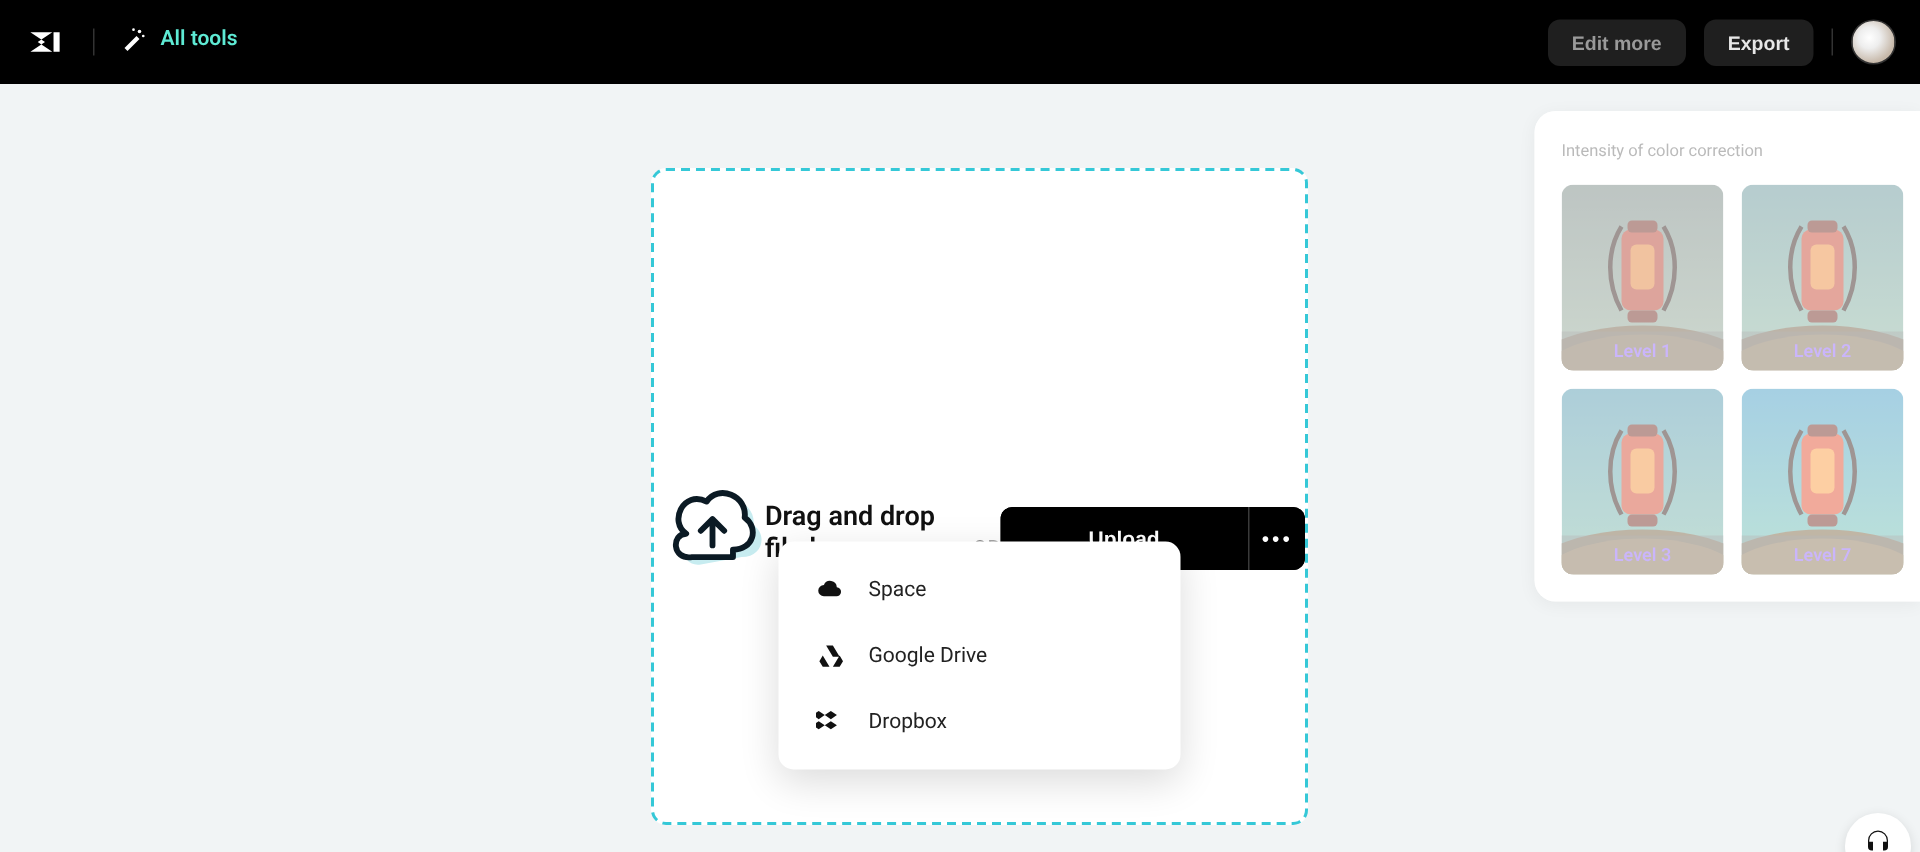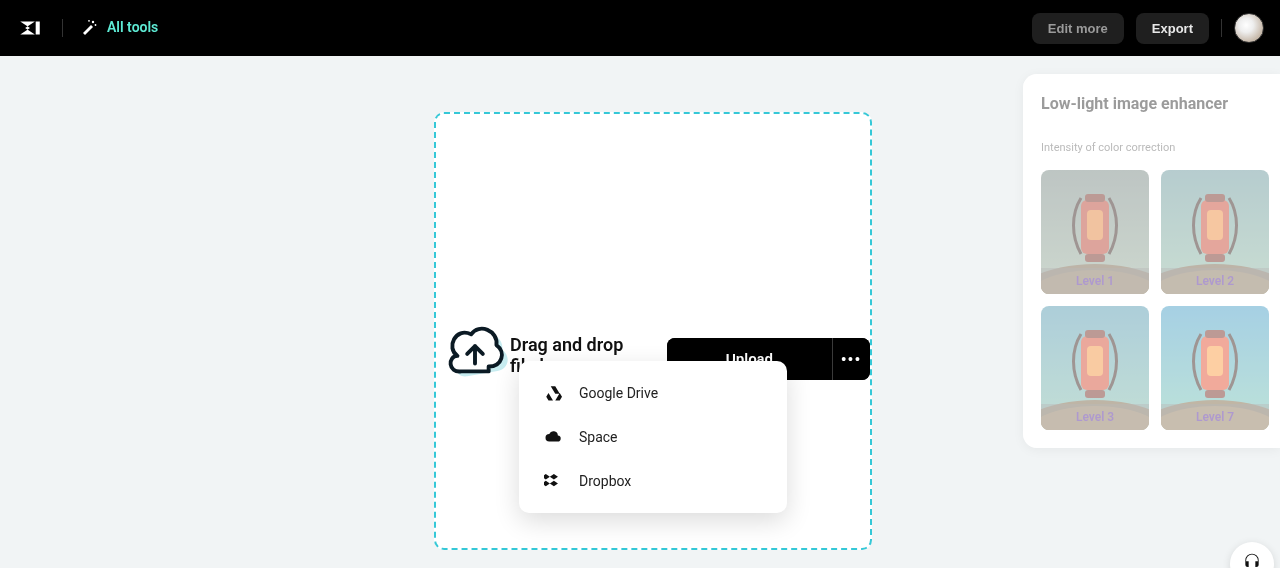--- a/index.html
+++ b/index.html
@@ -221,21 +221,21 @@
     }
     .level-svg {
       position: absolute; inset: 0;
       width: 100%; height: 100%;
     }
     .level-label {
       position: absolute;
       left: 0; right: 0; bottom: 0;
       height: 26px;
       background: rgba(100,100,100,0.45);
-      color: #4c1d95;
+      color: #8b5cf6;
       font-size: 12px;
       font-weight: 600;
       display: flex;
       align-items: center;
       justify-content: center;
     }
 
     
     .fab {
       position: absolute;
@@ -300,45 +300,44 @@
       <button class="upload-more">
         <span>•••</span>
       </button>
     </div>
   </div>
 
   <div class="dropdown">
     <div class="dd-item">
       <span class="dd-icon">
         <svg width="18" height="18" viewBox="0 0 24 24">
+            <path d="M7 18a5 5 0 0 1 0-10 6 6 0 0 1 11.5 2A4 4 0 0 1 18 18H7z" fill="#111"></path>
+          </svg>
+      </span>
+      <span>Space</span>
+    </div>
+    <div class="dd-item">
+      <span class="dd-icon">
+        <svg width="18" height="18" viewBox="0 0 24 24">
             <path d="M9 3h6l6 10h-6L9 3zM3 17l3-5 6 10H6l-3-5zm12 5l6-10 3 5-3 5h-6z" fill="#111"></path>
           </svg>
       </span>
       <span>Google Drive</span>
-    </div>
-    <div class="dd-item">
-      <span class="dd-icon">
-        <svg width="18" height="18" viewBox="0 0 24 24">
-            <path d="M7 18a5 5 0 0 1 0-10 6 6 0 0 1 11.5 2A4 4 0 0 1 18 18H7z" fill="#111"></path>
-          </svg>
-      </span>
-      <span>Space</span>
     </div>
     <div class="dd-item">
       <span class="dd-icon">
         <svg width="18" height="18" viewBox="0 0 24 24">
             <path d="M6 3l6 4-6 4-6-4 6-4zm12 0l6 4-6 4-6-4 6-4zM6 13l6 4-6 4-6-4 6-4zm12 0l6 4-6 4-6-4 6-4z" transform="translate(-3,0) scale(0.9)" fill="#111"></path>
           </svg>
       </span>
       <span>Dropbox</span>
     </div>
   </div>
 
   <div class="right-panel">
-    <div class="rp-title">Low-light image enhancer</div>
     <div class="rp-sub">Intensity of color correction</div>
     <div class="levels">
       <div class="level">
         <svg class="level-svg" viewBox="0 0 108 124" preserveAspectRatio="none">
           <defs>
             <linearGradient id="sky1" x1="0" y1="0" x2="0" y2="1">
                 <stop offset="0" stop-color="#6e7f7a"></stop>
                 <stop offset="1" stop-color="#90a894"></stop>
               </linearGradient>
           </defs>

